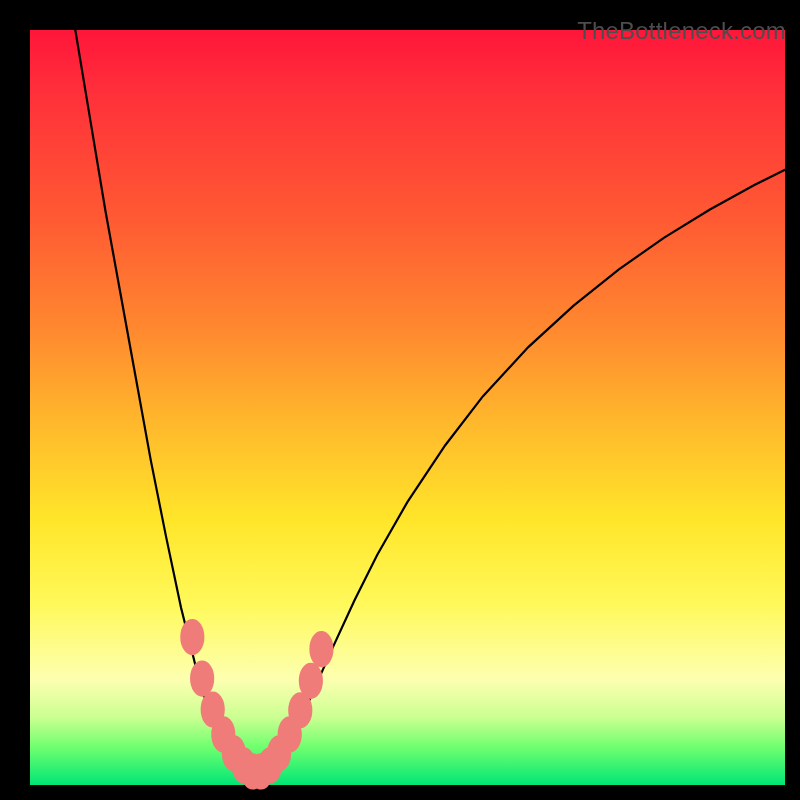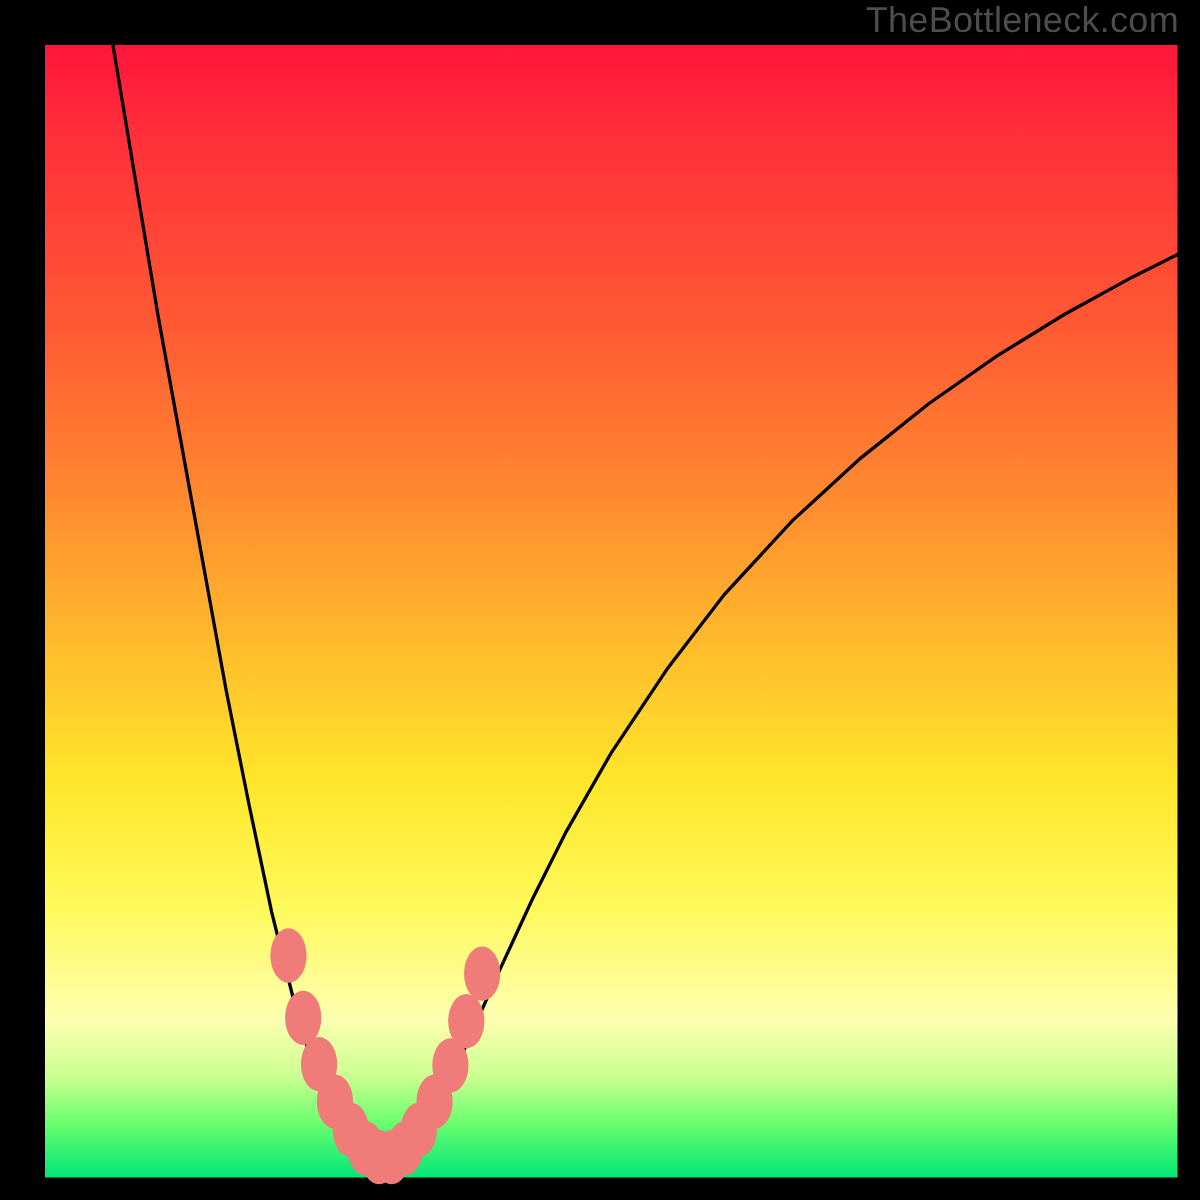--- a/index.html
+++ b/index.html
@@ -33,21 +33,21 @@
       #ffe62a 65%,
       #fff95a 76%,
       #fdffb0 86%,
       #ccff92 91%,
       #6fff6f 95%,
       #00e676 100%
     );
   }
   .watermark {
     position: absolute;
-    top: 0;
+    top: 17px;
     right: 14px;
     color: #4d4d4d;
     font-size: 24px;
     font-weight: 500;
     letter-spacing: 0.2px;
     user-select: none;
   }
   svg.curve-svg {
     position: absolute;
     left: 0;

